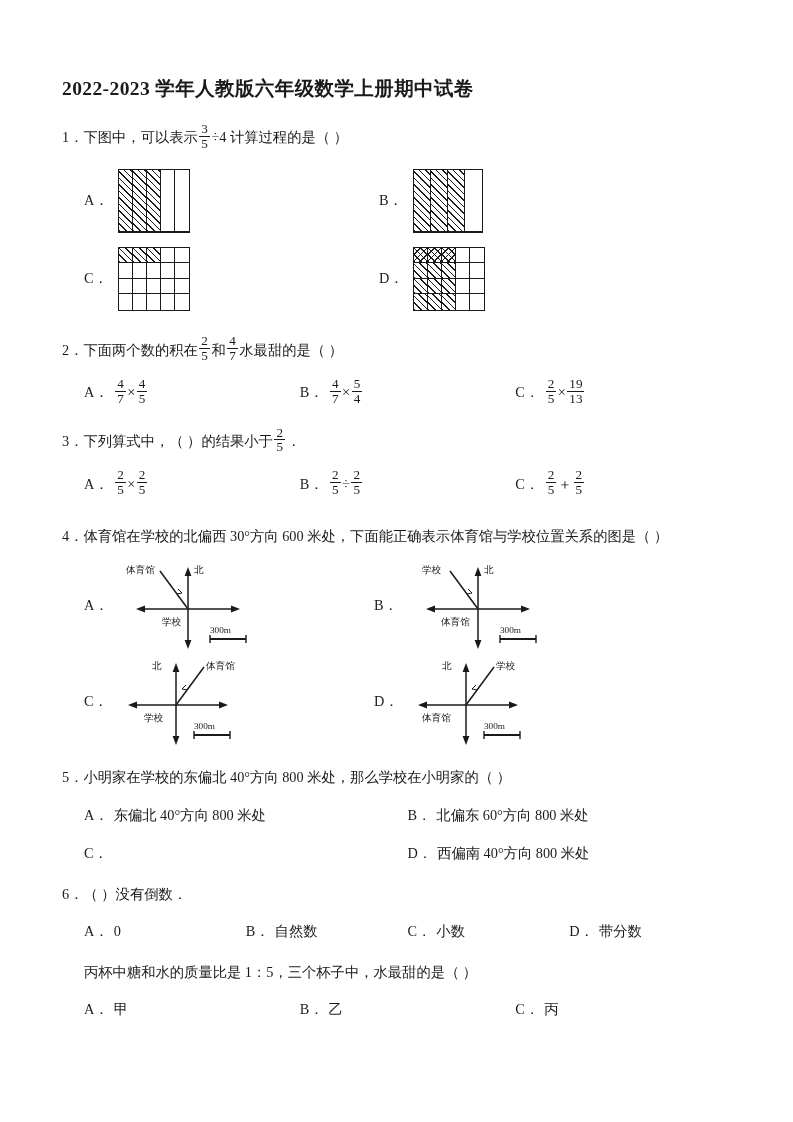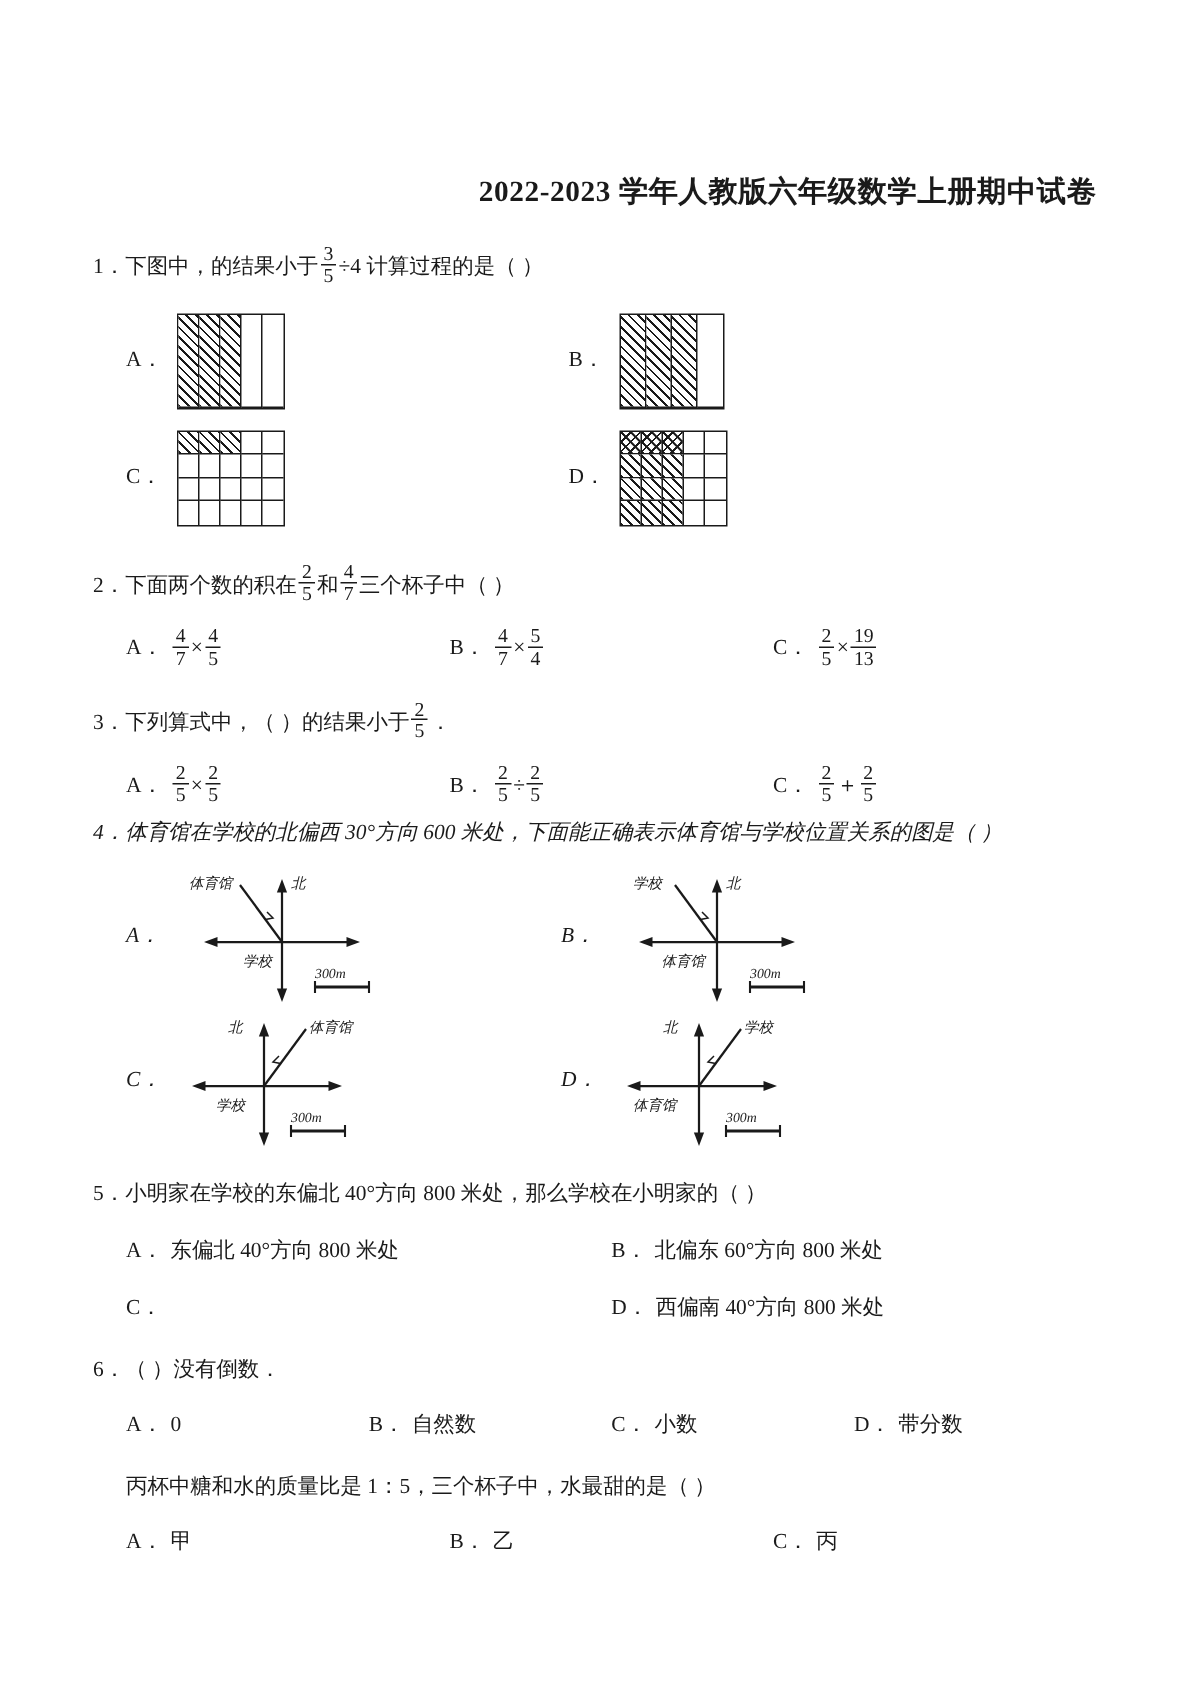--- a/index.html
+++ b/index.html
@@ -18,25 +18,25 @@
   .page {
     width: 793px;
     height: 1122px;
     position: relative;
     box-sizing: border-box;
     padding: 0 62px;
   }
 
   
   .doc-title {
-    text-align: right;
+    text-align: left;
     font-size: 19.5px;
     font-weight: bold;
     letter-spacing: 0.4px;
-    margin-top: 116px;
+    margin-top: 76px;
     margin-bottom: 0;
     line-height: 1.3;
   }
 
   
   .section-head {
     font-size: 14.5px;
     font-weight: bold;
     margin-top: 31px;
     letter-spacing: 0.3px;
@@ -180,21 +180,21 @@
 </head>
 <body>
 
 <div class="page">
 
   <div class="doc-title">2022-2023 学年人教版六年级数学上册期中试卷</div>
 
 
   <div class="q">
     <div class="q-stem">
-      <span>1．</span><span>下图中，的结果小于</span><span class="frac"><span class="num">3</span><span class="den">5</span></span><span>÷4 计算过程的是（      ）</span>
+      <span>1．</span><span>下图中，可以表示</span><span class="frac"><span class="num">3</span><span class="den">5</span></span><span>÷4 计算过程的是（      ）</span>
     </div>
 
     <div class="fig-grid">
 
       <div class="fig-row">
         <div class="fig-cell">
           <span class="fig-label">A．</span>
           <div class="boxfig" style="grid-template-columns:repeat(5,14px);grid-template-rows:62px;">
             <div class="cell hatch"></div>
             <div class="cell hatch"></div>
@@ -270,21 +270,21 @@
             <div class="cell lastrow"></div>
             <div class="cell lastcol lastrow"></div>
           </div>
         </div>
       </div>
     </div>
   </div>
 
   <div class="q" style="margin-top:18px;">
     <div class="q-stem">
-      <span>2．</span><span>下面两个数的积在</span><span class="frac"><span class="num">2</span><span class="den">5</span></span><span>和</span><span class="frac"><span class="num">4</span><span class="den">7</span></span><span>三个杯子中（      ）</span>
+      <span>2．</span><span>下面两个数的积在</span><span class="frac"><span class="num">2</span><span class="den">5</span></span><span>和</span><span class="frac"><span class="num">4</span><span class="den">7</span></span><span>水最甜的是（      ）</span>
     </div>
     <div class="opts w3" style="margin-top:14px;">
       <div class="opt">
         <span class="opt-letter">A．</span>
         <span class="frac">
             <span class="num">4</span>
             <span class="den">7</span>
           </span>
         <span>×</span>
         <span class="frac">
@@ -356,21 +356,21 @@
           </span>
         <span>＋</span>
         <span class="frac">
             <span class="num">2</span>
             <span class="den">5</span>
           </span>
       </div>
     </div>
   </div>
 
-  <div class="q" style="margin-top:5px;font-style:italic;">
+  <div class="q" style="margin-top:26px;">
     <div class="q-stem">
       <span>4．</span><span>体育馆在学校的北偏西 30°方向 600 米处，下面能正确表示体育馆与学校位置关系的图是（        ）</span>
     </div>
 
     <div class="compass-wrap">
 
       <div class="compass-row">
         <div class="compass-cell">
           <span class="compass-letter">A．</span>
           <div class="compass">

